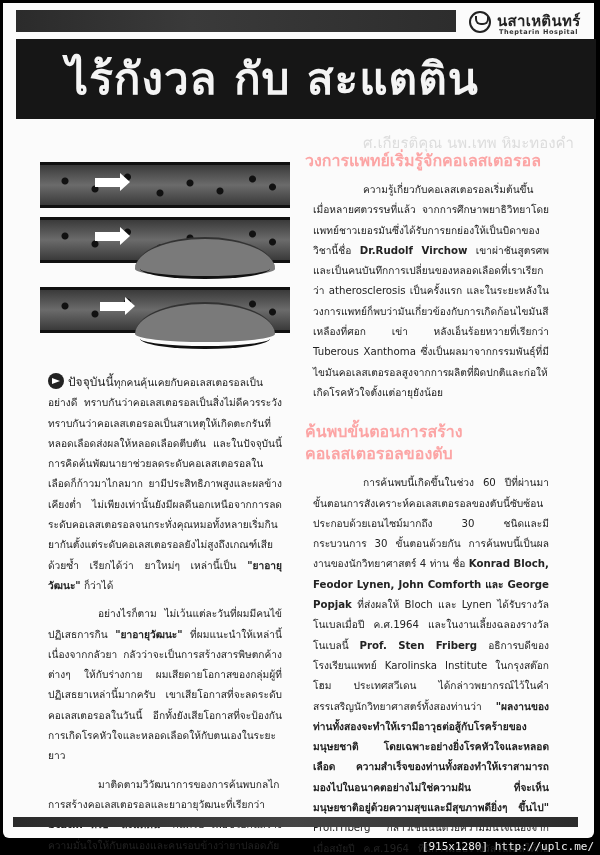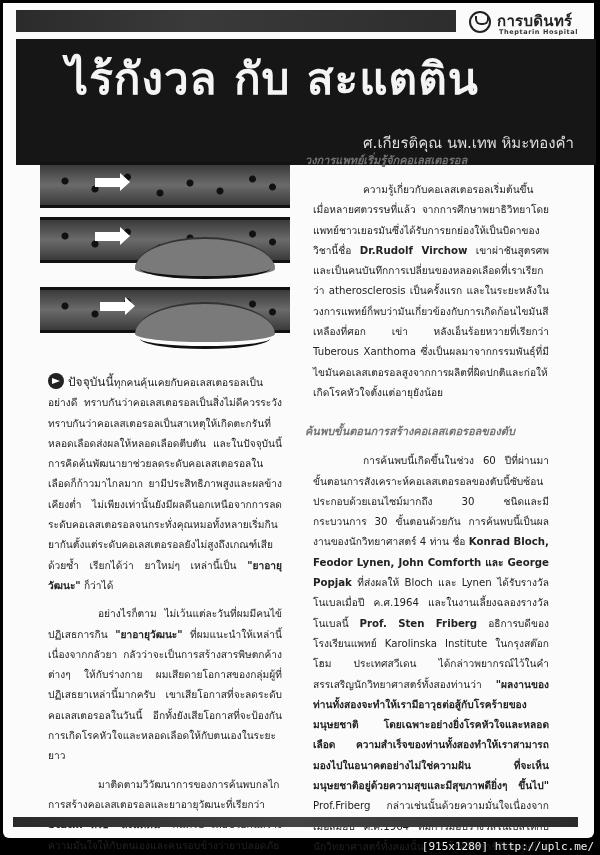--- a/index.html
+++ b/index.html
@@ -8,21 +8,21 @@
   .page { position:absolute; left:3px; top:3px; width:591px; height:835px; background:#fbfbfb;
           border-radius:0 0 6px 6px; }
   .topband { position:absolute; left:13px; top:7px; width:440px; height:22px;
              background:linear-gradient(90deg,#2b2b2b,#3a3a3a 40%,#2d2d2d); }
   .logo { position:absolute; left:462px; top:6px; width:128px; height:30px; }
   .logo-circle { position:absolute; left:4px; top:2px; width:22px; height:22px; border:2px solid #222; border-radius:50%; box-sizing:border-box; }
   .logo-circle:after { content:""; position:absolute; left:4px; top:3px; width:10px; height:7px; border:2px solid #222; border-top:none; border-radius:0 0 6px 6px; }
   .logo-th { position:absolute; left:32px; top:0px; font-size:15px; font-weight:bold; color:#222; letter-spacing:0.3px; }
   .logo-en { position:absolute; left:34px; top:19px; font-size:6.5px; font-weight:bold; color:#333; letter-spacing:0.6px; }
 
-  .titleblock { position:absolute; left:13px; top:36px; width:580px; height:126px; background:#161616; }
+  .titleblock { position:absolute; left:13px; top:36px; width:580px; height:80px; background:#161616; }
   .title1, .title2 { position:absolute; left:50px; color:#f4f4f4; font-family:"DejaVu Sans", sans-serif; font-weight:bold; white-space:nowrap; }
   .title1 { top:4px; font-size:44px; letter-spacing:1px; }
   .title2 { top:52px; font-size:44px; letter-spacing:2px; }
   .author { position:absolute; right:22px; top:92px; font-size:15px; color:#ddd; }
 
   .artery-wrap { position:absolute; left:40px; top:162px; width:250px; height:185px; }
   .artery { position:absolute; left:0; width:250px; border-top:3px solid #111; border-bottom:3px solid #111;
             background:
               radial-gradient(circle at 10% 40%, #111 3px, transparent 4px),
               radial-gradient(circle at 22% 60%, #111 3px, transparent 4px),
@@ -43,39 +43,39 @@
   .b2 { top:96px; } .b3 { top:166px; }
   .arrow { position:absolute; width:26px; height:9px; background:#fff; }
   .arrow:after { content:""; position:absolute; right:-9px; top:-5px; border-left:10px solid #fff; border-top:9px solid transparent; border-bottom:9px solid transparent; }
   .ar1 { left:55px; top:16px; } .ar2 { left:55px; top:70px; } .ar3 { left:60px; top:140px; }
 
   .col { position:absolute; font-size:10.2px; line-height:20.3px; color:#222; text-align:justify; }
   .col-left { left:40px; top:364px; width:250px; }
   .col-right { left:305px; top:150px; width:252px; }
   .col p { margin:8px; }
   .indent { text-indent:50px; }
-  .h { font-size:11px; font-weight:bold; line-height:22px; color:#737373;font-style:italic; }
+  .h { font-size:16px; font-weight:bold; line-height:22px; color:#fca5a5; }
   .b { font-weight:bold; }
   .lead-icon { display:inline-block; width:16px; height:16px; border-radius:50%; background:#222; vertical-align:-3px; margin-right:4px; position:relative; }
   .lead-icon:after { content:""; position:absolute; left:4px; top:5px; border-left:8px solid #fff; border-top:3px solid transparent; border-bottom:3px solid transparent; }
   .lead { font-weight:normal; font-size:12px; }
   .gap { height:10px; }
 
   .bottomband { position:absolute; left:13px; top:817px; width:565px; height:10px;
                 background:linear-gradient(90deg,#2a2a2a,#444 50%,#2b2b2b); }
   .footer { position:absolute; right:6px; bottom:2px; font-family:"DejaVu Sans Mono", monospace; font-size:11px; color:#eee; }
 </style>
 </head>
 <body>
 
 <div class="page">
   <div class="topband"></div>
   <div class="logo">
     <div class="logo-circle"></div>
-    <div class="logo-th">การบดินทร์</div>
+    <div class="logo-th">นสาเหตินทร์</div>
     <div class="logo-en">Theptarin Hospital</div>
   </div>
 
   <div class="titleblock">
     <div class="title1">ไร้กังวล กับ สะแตติน</div>
     <div class="author">ศ.เกียรติคุณ นพ.เทพ หิมะทองคำ</div>
   </div>
 </div>
 
 <div class="artery-wrap">

